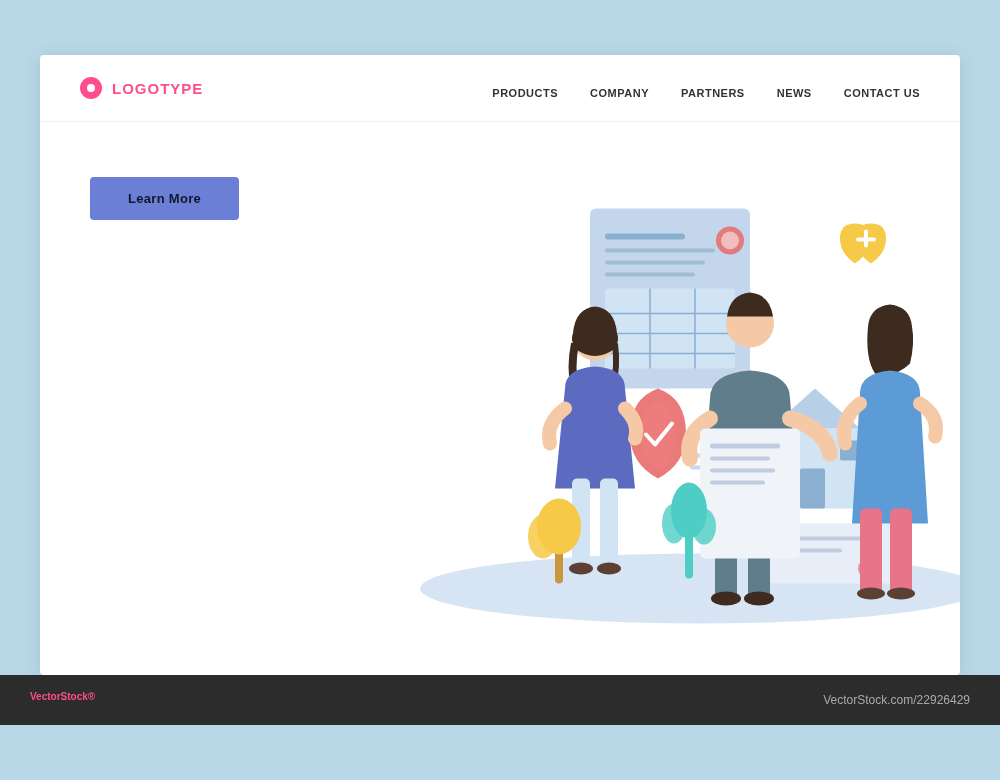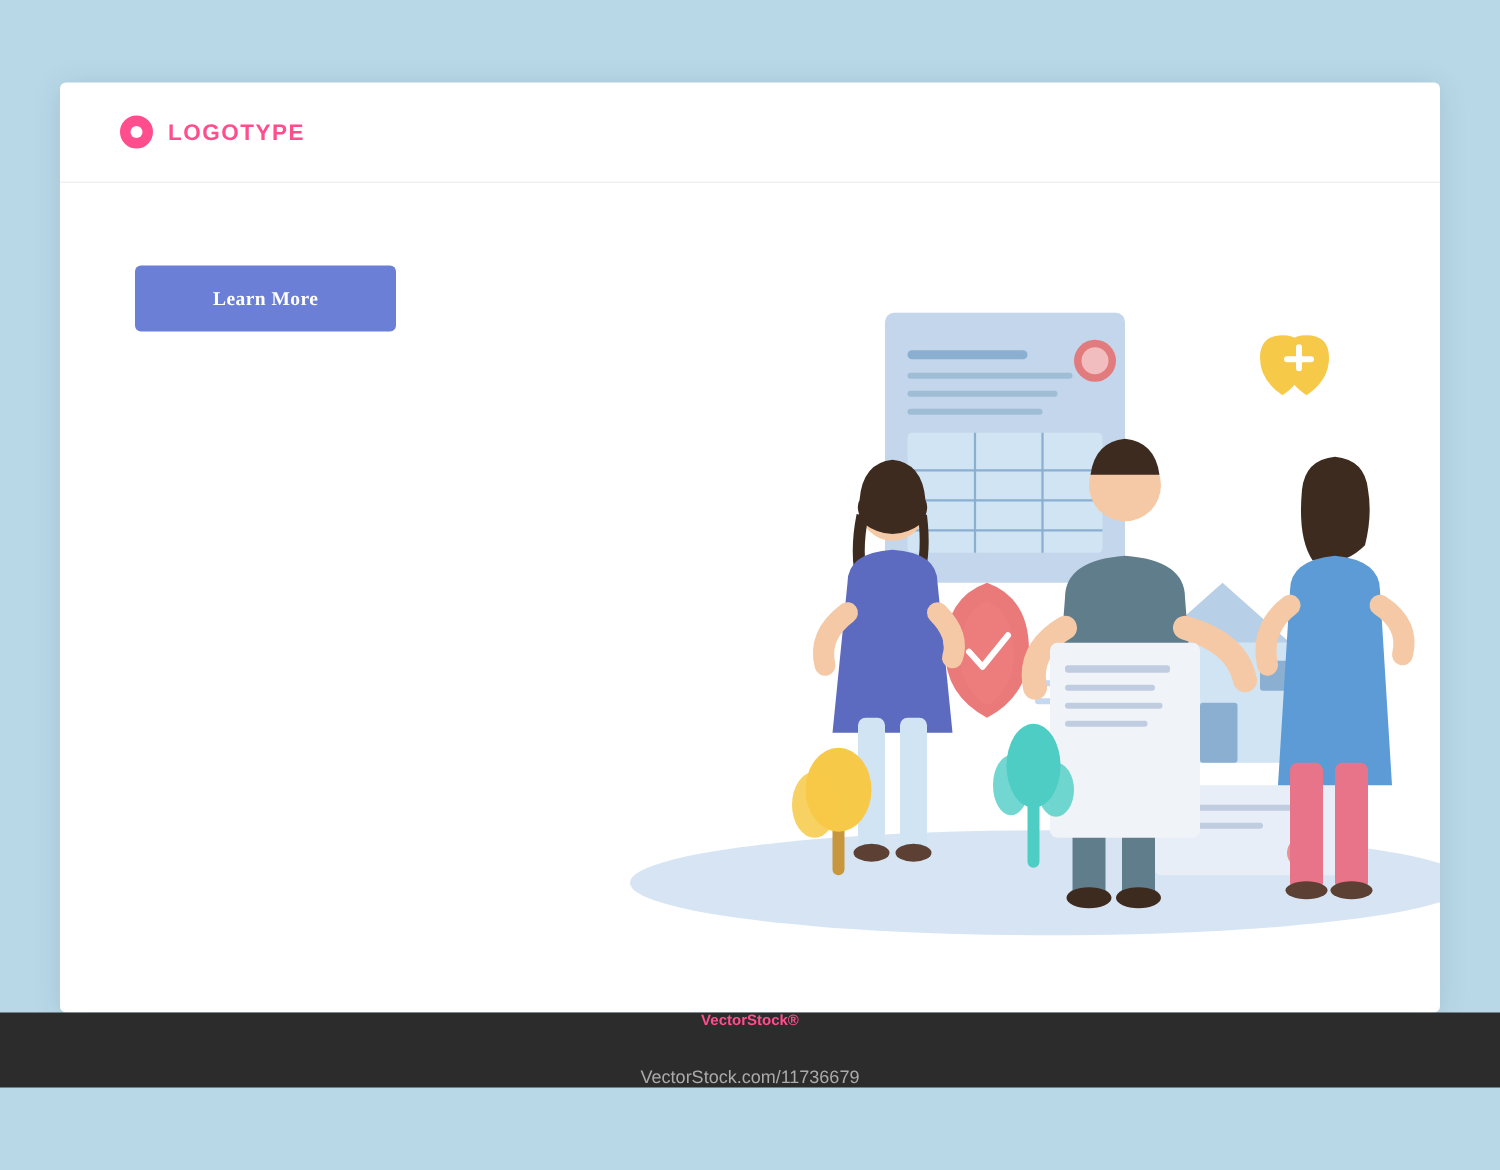--- a/index.html
+++ b/index.html
@@ -99,29 +99,28 @@
     }
     .description {
       font-size: 12px;
       color: #555;
       line-height: 1.7;
       margin-bottom: 30px;
     }
     .learn-more-btn {
       display: inline-block;
       background: #6b7fd7;
-      color: #ffffff;
+      color: #0f172a;
       font-size: 13px;
       font-weight: 600;
-      padding: 14px 52px;
+      padding: 14px 38px;
       border-radius: 4px;
       cursor: pointer;
       border: none;
       letter-spacing: 0.3px;
-      font-family: Liberation Serif, serif;
     }
     
     .right-section {
       flex: 1;
       position: relative;
       overflow: hidden;
     }
     
     .illustration-svg {
       position: absolute;
@@ -133,21 +132,20 @@
     
     .bottom-bar {
       width: 1000px;
       height: 50px;
       background: #2c2c2c;
       display: flex;
       align-items: center;
       justify-content: space-between;
       padding: 0 30px;
       flex-shrink: 0;
-      flex-direction: column;
     }
     .vectorstock-logo {
       color: #fff;
       font-size: 15px;
       font-weight: 700;
     }
     .vectorstock-logo span {
       color: #ff4d8d;
       font-size: 10px;
       vertical-align: super;
@@ -160,20 +158,27 @@
 </head>
 <body>
 
 <div class="page-wrapper">
 
   <header class="header">
     <div class="logo-area">
       <div class="logo-circle"></div>
       <span class="logo-text">LOGOTYPE</span>
     </div>
+    <nav class="nav">
+      <span class="nav-item">PRODUCTS</span>
+      <span class="nav-item">COMPANY</span>
+      <span class="nav-item">PARTNERS</span>
+      <span class="nav-item">NEWS</span>
+      <span class="nav-item">CONTACT US</span>
+    </nav>
   </header>
 
   <div class="main-content">
 
     <div class="left-section">
       <button class="learn-more-btn">Learn More</button>
     </div>
 
     <div class="right-section">
       <svg class="illustration-svg" viewBox="0 0 560 460" xmlns="http://www.w3.org/2000/svg">
@@ -296,14 +301,14 @@
 
       </svg>
     </div>
   </div>
 </div>
 
 <div class="bottom-bar">
   <div class="vectorstock-logo">
     <span>VectorStock</span><span>®</span>
   </div>
-  <span class="vectorstock-url">VectorStock.com/11736679</span>
+  <span class="vectorstock-url">VectorStock.com/22926429</span>
 </div>
 
 </body></html>

